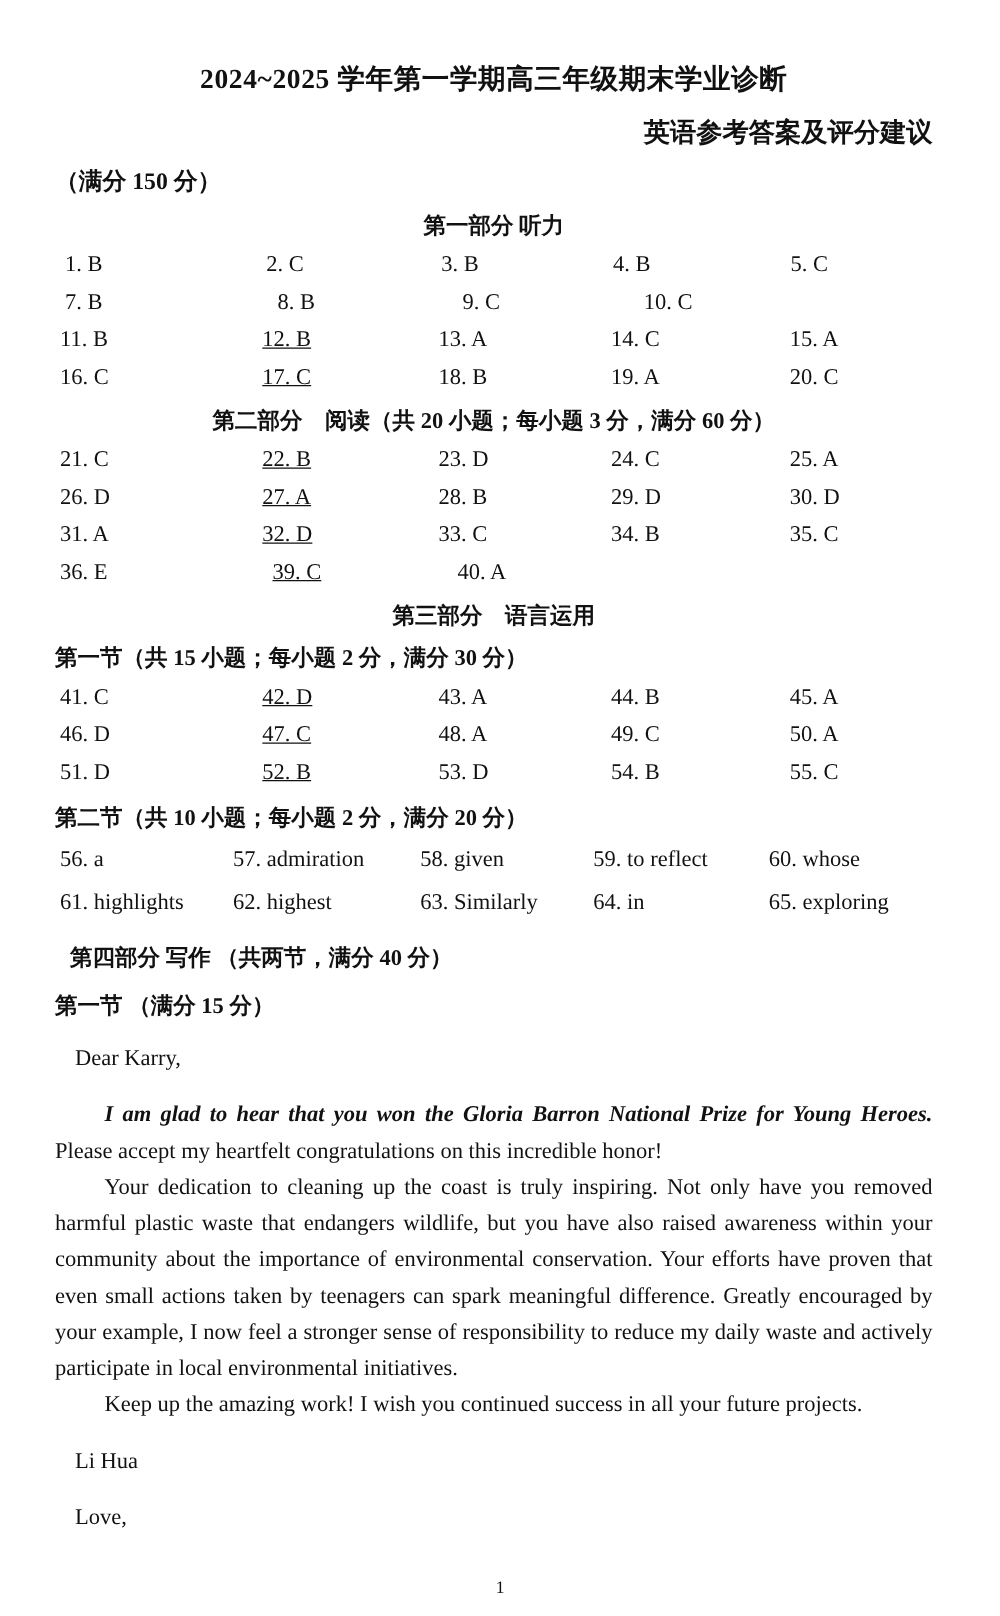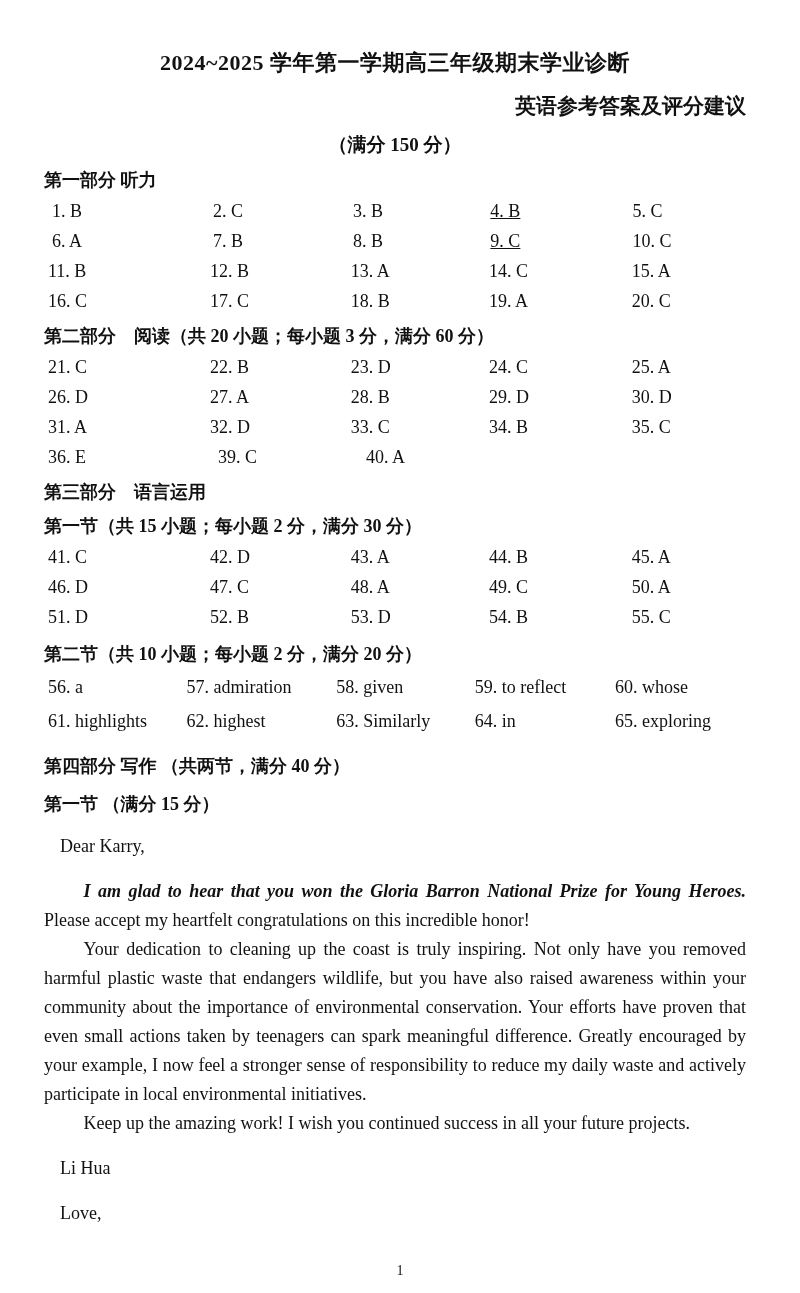--- a/index.html
+++ b/index.html
@@ -28,29 +28,30 @@
     letter-spacing: 0.5px;
     margin: 8px 0 14px 0;
   }
   .title-sub {
     text-align: right;
     font-weight: bold;
     font-size: 21px;
     margin: 0 0 12px 0;
   }
   .title-score {
-    text-align: center;
+    text-align: left;
     font-weight: bold;
     font-size: 19px;
     margin: 0 0 10px 0;
   }
   .section-head {
     font-weight: bold;
     font-size: 18px;
     margin: 8px 0 4px 0;
+    text-align: center;
   }
   .sub-head {
     font-weight: bold;
     font-size: 18px;
     margin: 10px 0 4px 0;
   }
   .ans-row {
     display: flex;
     width: 100%;
     margin: 0;
@@ -59,45 +60,45 @@
   }
   .ans-row .cell {
     font-size: 18px;
     line-height: 30px;
     white-space: nowrap;
   }
   
   .grid5 .cell:nth-child(1) { width: 170px; padding-left: 8px; }
   .grid5 .cell:nth-child(2) { width: 148px; }
   .grid5 .cell:nth-child(3) { width: 145px; }
-  .grid5 .cell:nth-child(4) { width: 150px; text-decoration: underline; }
+  .grid5 .cell:nth-child(4) { width: 150px; }
   .grid5 .cell:nth-child(5) { width: 120px; }
 
   .grid5b .cell:nth-child(1) { width: 170px; padding-left: 4px; }
-  .grid5b .cell:nth-child(2) { width: 148px; }
+  .grid5b .cell:nth-child(2) { width: 148px; text-decoration: underline; }
   .grid5b .cell:nth-child(3) { width: 145px; }
   .grid5b .cell:nth-child(4) { width: 150px; }
   .grid5b .cell:nth-child(5) { width: 120px; }
 
   .fill-row { display: flex; width: 100%; }
   .fill-row .cell {
     font-size: 18px;
     line-height: 34px;
     white-space: nowrap;
   }
   .fill-row .cell:nth-child(1) { width: 148px; padding-left: 4px;}
   .fill-row .cell:nth-child(2) { width: 160px; }
   .fill-row .cell:nth-child(3) { width: 148px; }
   .fill-row .cell:nth-child(4) { width: 150px; }
   .fill-row .cell:nth-child(5) { width: 140px; }
 
   .writing-head {
     font-weight: bold;
     font-size: 18px;
-    margin: 16px 0 6px 0;
+    margin: 16px 0 6px 12px;
   }
   .writing-sub {
     font-weight: bold;
     font-size: 18px;
     margin: 14px 0 8px 0;
   }
   .letter-line {
     font-size: 18px;
     line-height: 29px;
     margin: 16px;
@@ -135,21 +136,20 @@
   <div class="section-head">第一部分 听力</div>
 
   <div class="ans-row grid5">
     <div class="cell">1. B</div>
     <div class="cell">2. C</div>
     <div class="cell">3. B</div>
     <div class="cell">4. B</div>
     <div class="cell">5. C</div>
   </div>
   <div class="ans-row grid5">
-    <div class="cell">6. A</div>
     <div class="cell">7. B</div>
     <div class="cell">8. B</div>
     <div class="cell">9. C</div>
     <div class="cell">10. C</div>
   </div>
   <div class="ans-row grid5b">
     <div class="cell">11. B</div>
     <div class="cell">12. B</div>
     <div class="cell">13. A</div>
     <div class="cell">14. C</div>

